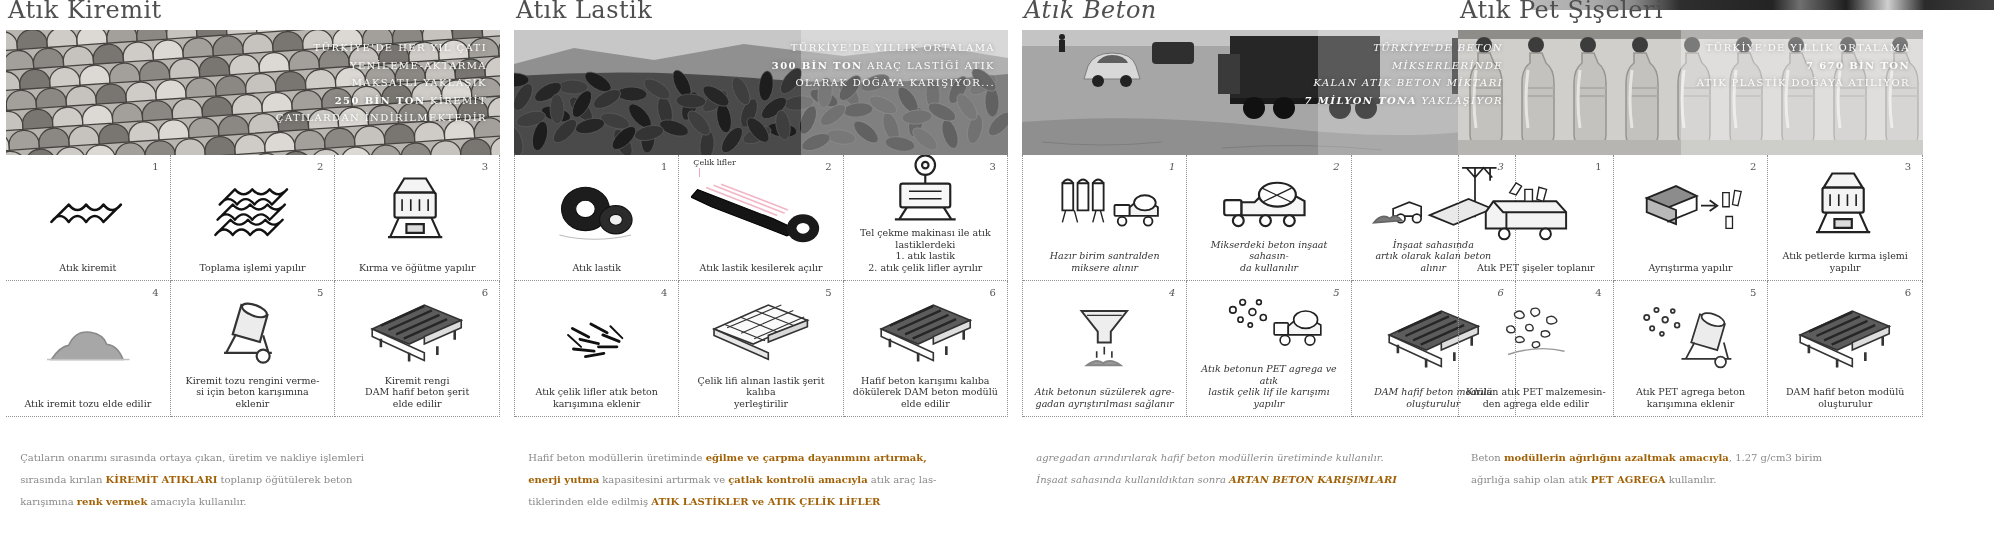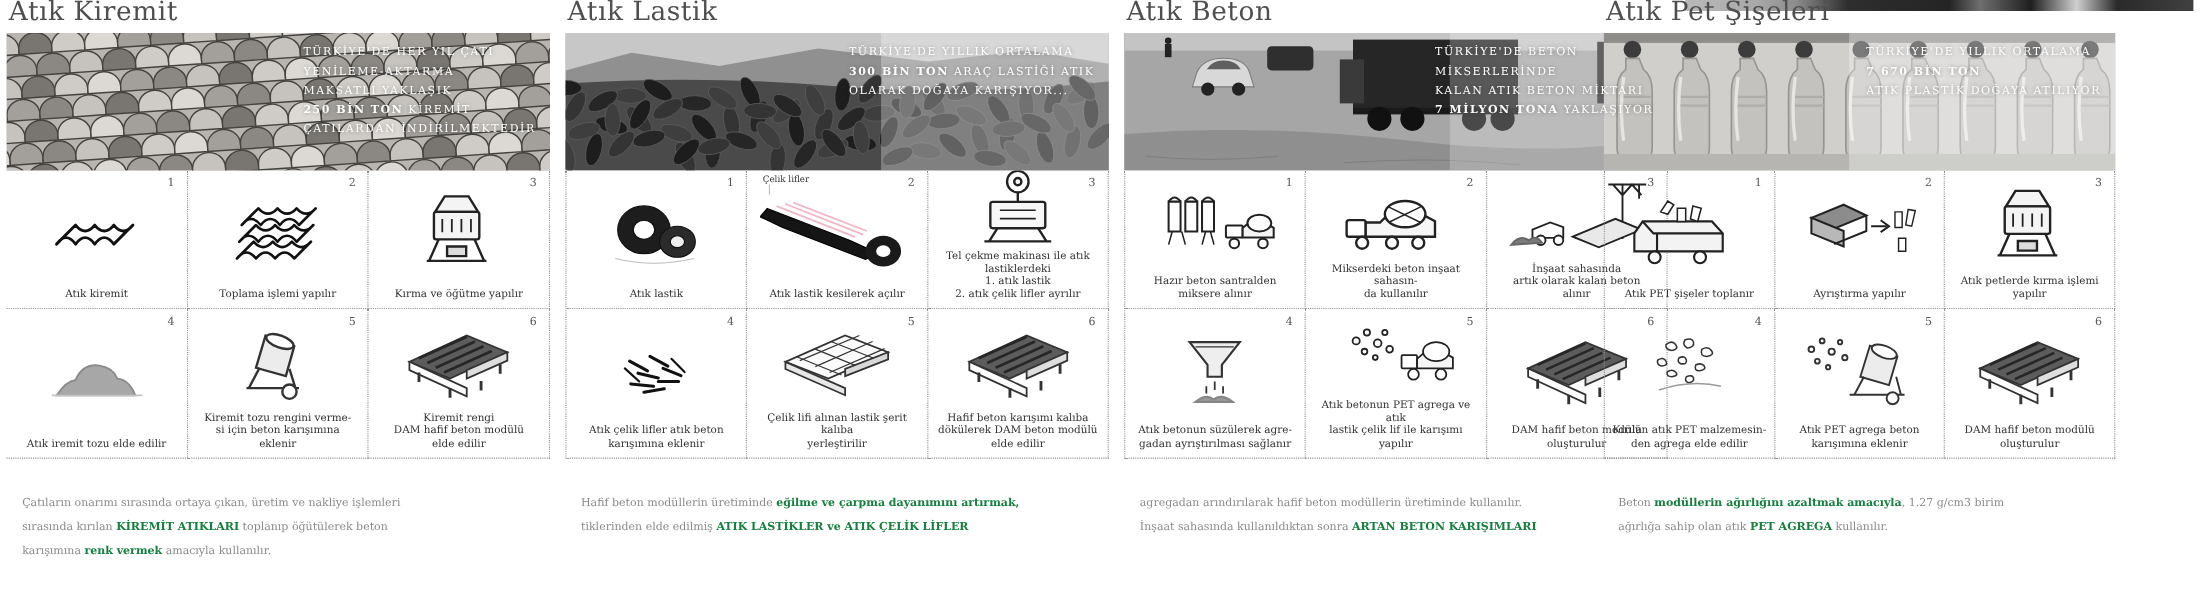--- a/index.html
+++ b/index.html
@@ -18,21 +18,21 @@
     position:absolute;top:30px;left:6px;right:5px;height:125px;
     overflow:hidden;background:#bbb;
   }
   .photo-art{position:absolute;inset:0;width:100%;height:100%;display:block;}
   .wash{position:absolute;top:0;right:0;bottom:0;width:0;}
   .photo-roof-tiles .wash{width:0;}
   .photo-tire-dump .wash{width:42%;background:rgba(255,255,255,.30);}
   .photo-concrete-trucks .wash{width:40%;background:rgba(255,255,255,.24);}
   .photo-pet-bottles .wash{width:52%;background:rgba(255,255,255,.32);}
   .banner-text{
-    position:absolute;top:9px;right:13px;z-index:3;
+    position:absolute;top:9px;right:13px;text-align:right;z-index:3;
     color:#fdfdfd;font-size:10px;letter-spacing:1.4px;line-height:17.5px;
     text-shadow:0 0 4px rgba(0,0,0,.35);
   }
   .banner-line .bd{font-weight:bold;}
   .steps{
     position:absolute;top:155px;left:6px;right:5px;height:262px;
     display:grid;grid-template-columns:repeat(3,1fr);grid-template-rows:126px 136px;
     border-left:1px dotted #8f8f8f;
   }
   .steps.no-left{border-left:none;}
@@ -52,21 +52,21 @@
     position:absolute;top:3px;left:14px;font-size:8px;color:#333;z-index:2;
   }
   .note::after{
     content:"";position:absolute;left:6px;top:10px;width:1px;height:9px;
     background:#e8a7bd;
   }
   .paragraph{
     position:absolute;top:447px;left:4%;width:92%;
     font-size:10px;line-height:22px;color:#8a8a8a;
   }
-  .pline .bd{font-weight:bold;color:#15803d;}
+  .pline .bd{font-weight:bold;color:#a16207;}
   .top-sliver{
     position:absolute;left:1532px;top:0;width:462px;height:10px;
     background:linear-gradient(90deg,#b9b9b9 0%,#a9a9a9 14%,#8a8a8a 22%,#2e2e2e 32%,
       #242424 52%,#6f6f6f 58%,#1f1f1f 68%,#cfcfcf 77%,#2a2a2a 85%,#404040 100%);
   }
 </style>
 </head>
 <body>
 
 <div class="top-sliver"></div>
@@ -332,21 +332,21 @@
               <g stroke="#333" stroke-width="1.5">
                 <path d="M14 34l48-22 34 14-48 22z" fill="#5c5c5c"></path>
                 <path d="M22 31l40-18M29 35l40-18M36 39l40-18M43 43l40-18" stroke="#262626" stroke-width="2.2" fill="none"></path>
                 <path d="M14 34v7l48 22v-7z" fill="#fdfdfd"></path>
                 <path d="M96 26v7l-34 15v-7z" fill="#dedede"></path>
                 <path d="M22 43v8M48 56v8M74 50v8M90 36v8" stroke-width="2.4" fill="none"></path>
               </g>
             </svg>
           </div>
           <div class="caption">Kiremit rengi
-DAM hafif beton modülü
+DAM hafif beton şerit
 elde edilir</div>
         </div>
       </div>
     <div class="paragraph">
         <div class="pline"><span>Çatıların onarımı sırasında ortaya çıkan, üretim ve nakliye işlemleri</span></div>
         <div class="pline"><span>sırasında kırılan </span><span class="bd">KİREMİT ATIKLARI</span><span> toplanıp öğütülerek beton</span></div>
         <div class="pline"><span>karışımına </span><span class="bd">renk vermek</span><span> amacıyla kullanılır.</span></div>
       </div>
   </section>
 
@@ -529,25 +529,26 @@
               </g>
             </svg>
           </div>
           <div class="caption">Hafif beton karışımı kalıba
 dökülerek DAM beton modülü
 elde edilir</div>
         </div>
       </div>
     <div class="paragraph">
         <div class="pline"><span>Hafif beton modüllerin üretiminde </span><span class="bd">eğilme ve çarpma dayanımını artırmak,</span></div>
+        <div class="pline"><span class="bd">enerji yutma</span><span> kapasitesini artırmak ve </span><span class="bd">çatlak kontrolü amacıyla</span><span> atık araç las-</span></div>
         <div class="pline"><span>tiklerinden elde edilmiş </span><span class="bd">ATIK LASTİKLER ve ATIK ÇELİK LİFLER</span></div>
       </div>
   </section>
 
-  <section class="column" style="left: 1016px; width: 505px;">
+  <section class="column" style="left: 1016px; width: 505px; font-style: italic;">
     <h1 class="title">Atık Beton</h1>
     <div class="photo photo-concrete-trucks">
       <svg class="photo-art" xmlns="http://www.w3.org/2000/svg" viewBox="0 0 494 125" preserveAspectRatio="none">
           <rect width="494" height="125" fill="#a6a6a6"></rect>
           <rect width="494" height="16" fill="#c4c4c4"></rect>
           <path d="M0 92Q120 82 260 98T494 94L494 125L0 125Z" fill="#8f8f8f"></path>
           <rect x="430" y="8" width="70" height="56" fill="#303030"></rect>
           <g>
             <rect x="208" y="6" width="150" height="64" fill="#262626"></rect>
             <rect x="196" y="24" width="22" height="40" fill="#3a3a3a"></rect>
@@ -586,21 +587,21 @@
                 <path d="M16 15q5-7 10 0M30 15q5-7 10 0M44 15q5-7 10 0" fill="none"></path>
                 <path d="M19 40l-3 11M27 40l3 11M47 40l-3 11M51 40l3 11" stroke-width="1.3" fill="none"></path>
                 <rect x="64" y="35" width="14" height="10" rx="1"></rect>
                 <path d="M78 45h26v-8l-8-5h-12l-6 5z" fill="#f3f3f3"></path>
                 <ellipse cx="92" cy="33" rx="10" ry="7" fill="#fff"></ellipse>
                 <circle cx="71" cy="50" r="4" fill="#fff"></circle>
                 <circle cx="95" cy="50" r="4" fill="#fff"></circle>
               </g>
             </svg>
           </div>
-          <div class="caption">Hazır beton santralden
+          <div class="caption">Hazır birim santralden
 miksere alınır</div>
         </div>
         <div class="cell">
           <span class="num">2</span>
           <div class="icon">
             <svg viewBox="0 0 110 70">
               <g stroke="#222" stroke-width="2" fill="#fff">
                 <rect x="14" y="36" width="16" height="14" rx="2"></rect>
                 <path d="M30 50h58v-13l-11-6h-28l-7 7h-12z" fill="#f6f6f6"></path>
                 <ellipse cx="63" cy="31" rx="17" ry="11" fill="#fff"></ellipse>

